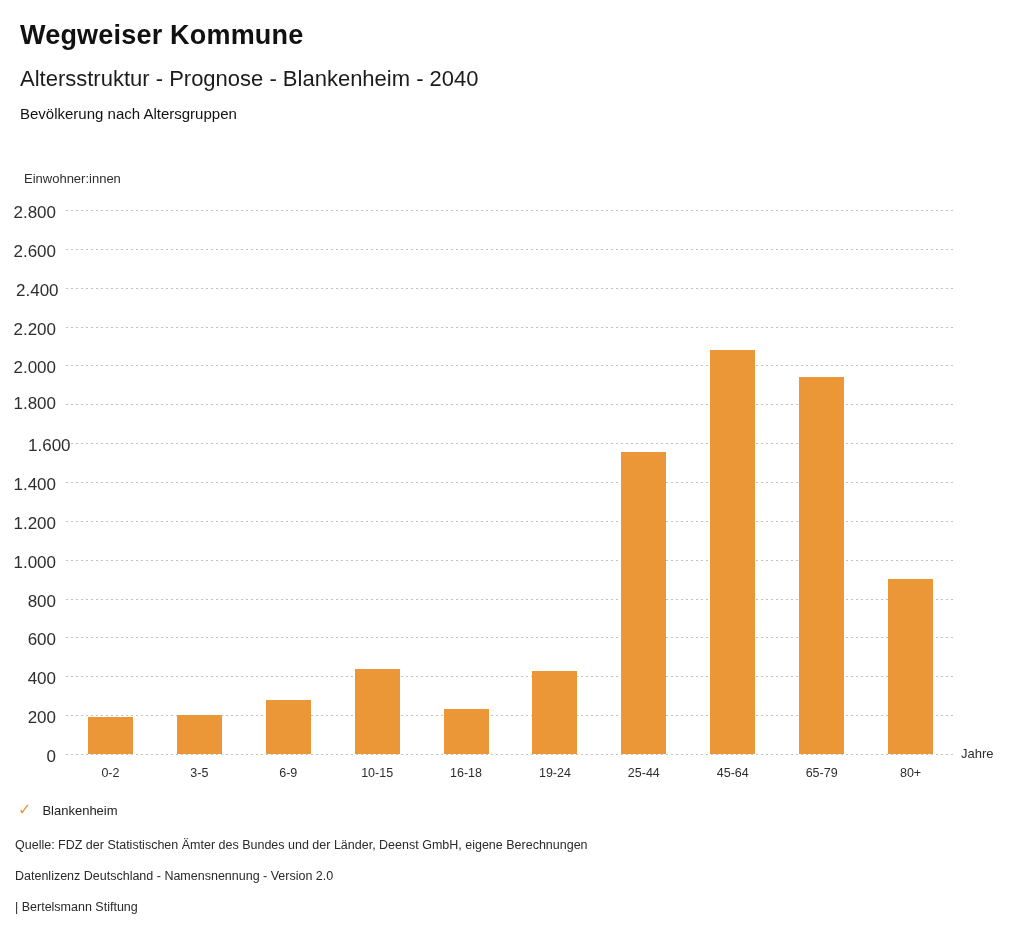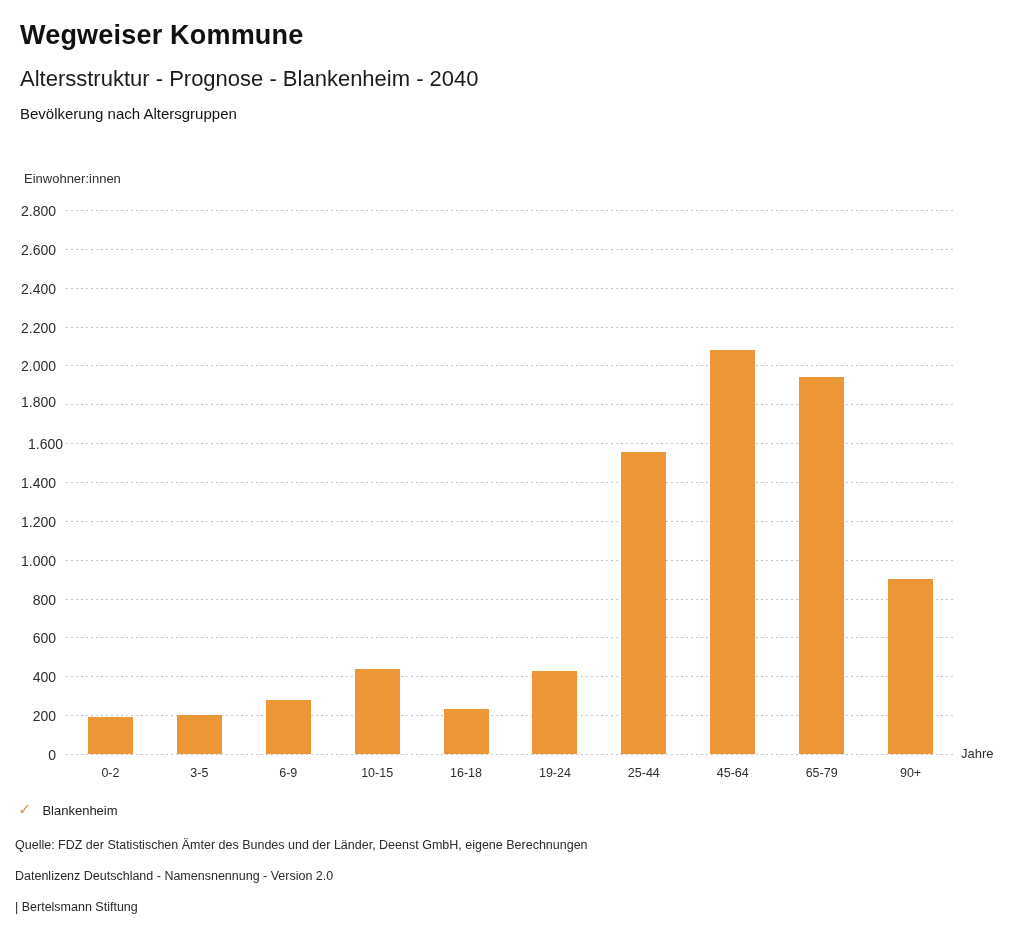--- a/index.html
+++ b/index.html
@@ -33,21 +33,21 @@
   .plot {
     position: absolute; left: 66px; top: 210px;
     width: 889px; height: 544px;
   }
   .gridline {
     position: absolute; left: 0; width: 100%; height: 1px;
     background-image: repeating-linear-gradient(to right, #c3c3c3 0 2px, transparent 2px 5px);
   }
   .ytick {
     position: absolute; left: -66px; width: 56px;
-    text-align: right; font-size: 14px; color: #2e2e2e; line-height: 1;
+    text-align: right; font-size: 17px; color: #2e2e2e; line-height: 1;
   }
   .bar {
     position: absolute; bottom: 0; width: 45px;
     background: #EB9637;
   }
   .xtick {
     position: absolute; top: 556px; width: 70px;
     text-align: center; font-size: 12.5px; color: #2e2e2e;
   }
   .x-axis-title {
@@ -126,21 +126,21 @@
       <div class="xtick" style="left: 365.05px;">16-18</div>
       <div class="bar" style="left: 466.45px; height: 82.5714px; background: rgb(235, 150, 55);"></div>
       <div class="xtick" style="left: 453.95px;">19-24</div>
       <div class="bar" style="left: 555.35px; height: 302.114px; background: rgb(235, 150, 55);"></div>
       <div class="xtick" style="left: 542.85px;">25-44</div>
       <div class="bar" style="left: 644.25px; height: 404.114px; background: rgb(235, 150, 55);"></div>
       <div class="xtick" style="left: 631.75px;">45-64</div>
       <div class="bar" style="left: 733.15px; height: 376.914px; background: rgb(235, 150, 55);"></div>
       <div class="xtick" style="left: 720.65px;">65-79</div>
       <div class="bar" style="left: 822.05px; height: 174.857px; background: rgb(235, 150, 55);"></div>
-      <div class="xtick" style="left: 809.55px;">90+</div>
+      <div class="xtick" style="left: 809.55px;">80+</div>
     </div>
 
   <div class="x-axis-title">Jahre</div>
 
   <div class="legend">
     <span class="check">✓</span>
     <span>Blankenheim</span>
   </div>
 
   <div class="footer-line l1">Quelle: FDZ der Statistischen Ämter des Bundes und der Länder, Deenst GmbH, eigene Berechnungen</div>

